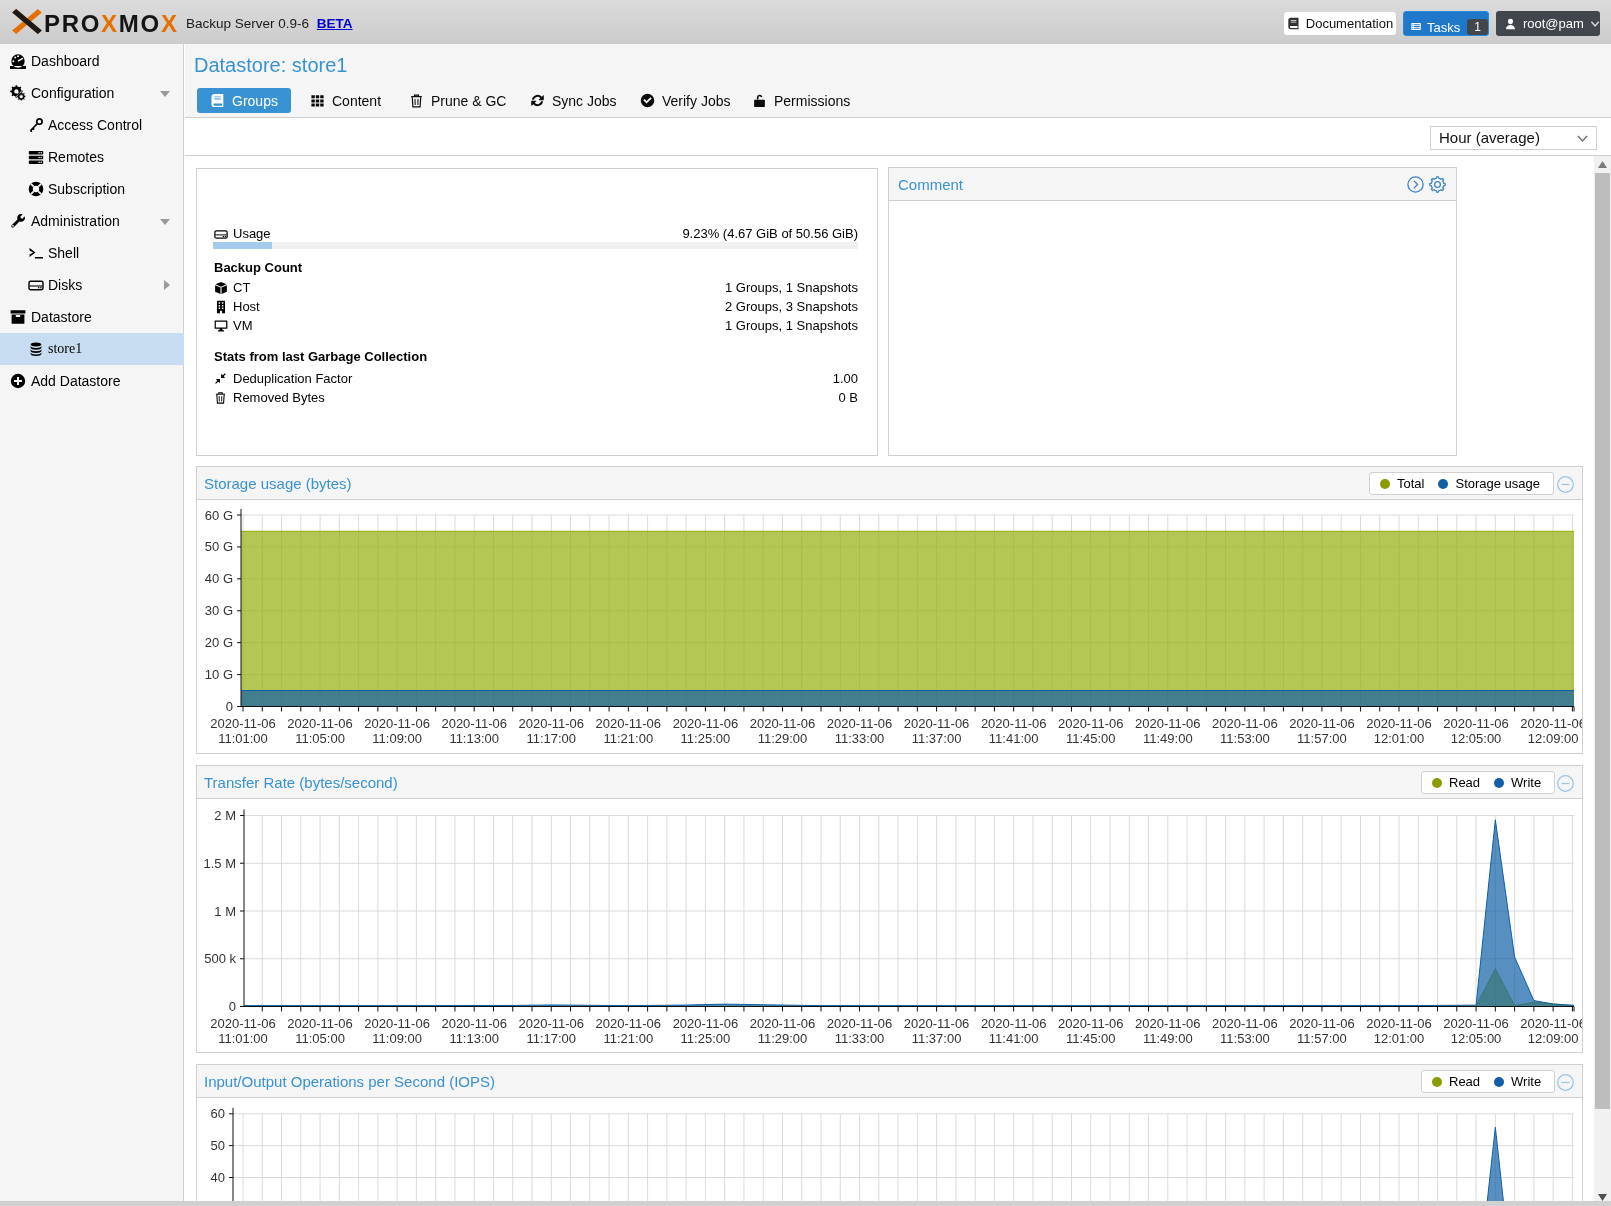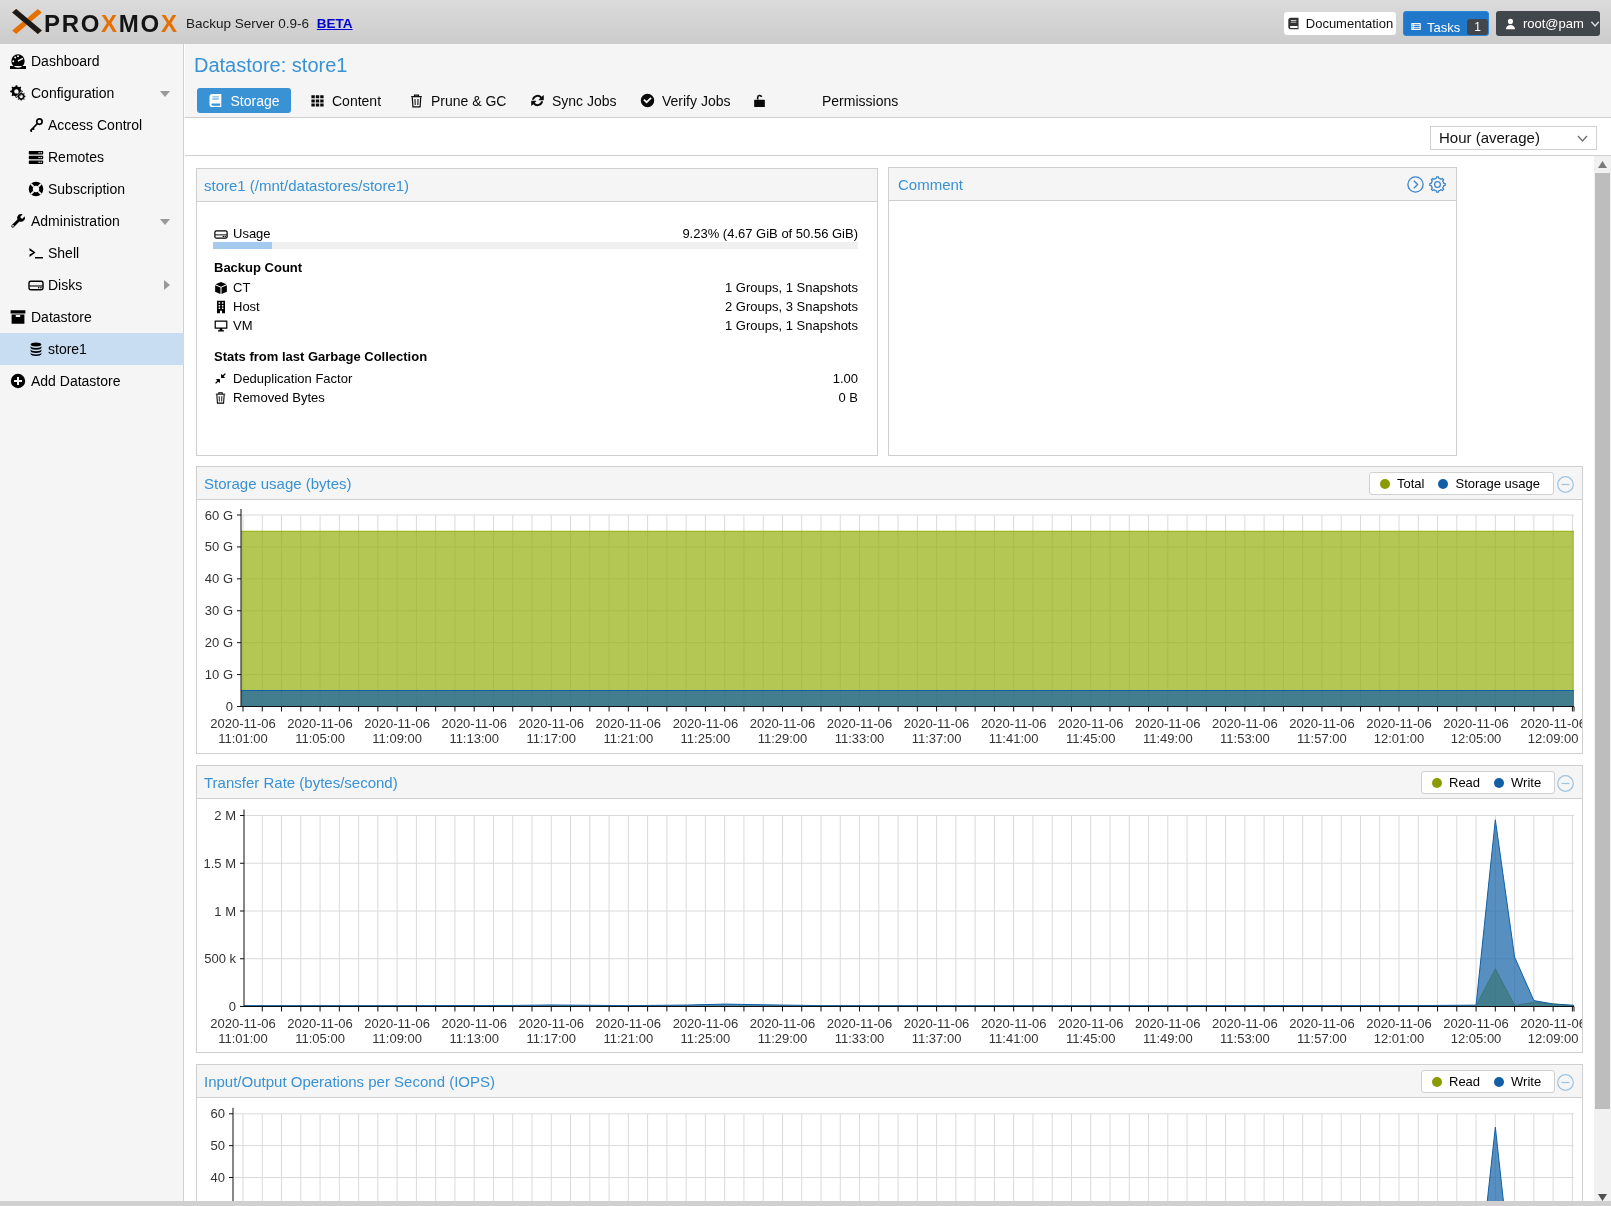--- a/index.html
+++ b/index.html
@@ -1,20 +1,20 @@
 <!DOCTYPE html>
 <html><head><meta charset="utf-8"><title>store1</title>
 <style>
 * { margin:0; padding:0; box-sizing:border-box; }
 html,body { width:1611px; height:1206px; overflow:hidden; font-family:"Liberation Sans", sans-serif; background:#fff; }
 .abs { position:absolute; }
 #hdr { position:absolute; left:0; top:0; width:1611px; height:44px; background:linear-gradient(180deg,#dbdbdb,#cccccc); }
 #side { position:absolute; left:0; top:44px; width:184px; height:1162px; background:#f5f5f5; border-right:1px solid #d0d0d0; }
 .nav { position:absolute; left:0; width:184px; height:32px; display:flex; align-items:center; font-size:14px; color:#010101; }
-.nav.sel { background:#c8ddf2; }
+.nav.sel { background:#c8ddf2;font-family:Liberation Serif, serif; }
 .nav .t1 { position:absolute; left:31px; }
 .nav .t2 { position:absolute; left:48px; }
 .nav .exp { position:absolute; right:14px; width:0; height:0; }
 .expdown { border-left:5px solid transparent; border-right:5px solid transparent; border-top:6px solid #999; }
 .expright { border-top:5px solid transparent; border-bottom:5px solid transparent; border-left:6px solid #999; }
 #mainhead { position:absolute; left:185px; top:44px; width:1426px; height:74px; background:#f5f5f5; border-bottom:1px solid #cfcfcf; }
 #dstitle { position:absolute; left:194px; top:54px; font-size:20px; color:#3892d4; }
 .tab { position:absolute; top:88px; height:25px; display:flex; align-items:center; font-size:14px; color:#0a0a0a; }
 .tab svg { margin-right:7px; }
 #tab-summary { background:#3892d4; color:#fff; border-radius:3px; justify-content:center; }
@@ -167,21 +167,21 @@
     </div>
 </div>
 <div id="mainhead"></div>
 <div id="dstitle">Datastore: store1</div>
 <div class="tab" id="tab-summary" style="left:197px;width:94px;">
     <svg style="" width="15" height="15" viewBox="0 0 16 16">
       <g fill="#fff">
         <path fill-rule="evenodd" d="M4.7 1 H14.2 V15 H4.7 A3.1 3.1 0 0 1 1.6 11.9 V4.1 A3.1 3.1 0 0 1 4.7 1 Z M4.8 11.2 H13 V13.6 H4.8 A1.2 1.2 0 0 1 4.8 11.2 Z M4.6 3.6 H11.5 V4.6 H4.6 Z M4.6 5.9 H11.5 V6.9 H4.6 Z"></path>
       </g>
     </svg>
-    <span>Storage</span>
+    <span>Groups</span>
   </div>
 <div class="tab" id="tab-content" style="left:303px;padding:0 7px;">
     <svg style="" width="15" height="15" viewBox="0 0 16 16">
       <g fill="#0a0a0a">
         <path d="M1.5 2.5h3.6v3.2H1.5zm4.7 0h3.6v3.2H6.2zm4.7 0h3.6v3.2h-3.6zM1.5 6.9h3.6v3.2H1.5zm4.7 0h3.6v3.2H6.2zm4.7 0h3.6v3.2h-3.6zM1.5 11.3h3.6v3.2H1.5zm4.7 0h3.6v3.2H6.2zm4.7 0h3.6v3.2h-3.6z"></path>
       </g>
     </svg>
     <span>Content</span>
   </div>
 <div class="tab" id="tab-prune" style="left:402px;padding:0 7px;">
@@ -206,37 +206,34 @@
     <span>Sync Jobs</span>
   </div>
 <div class="tab" id="tab-verify" style="left:633px;padding:0 7px;">
     <svg style="" width="15" height="15" viewBox="0 0 16 16">
       <g fill="#0a0a0a">
         <path fill-rule="evenodd" d="M8 .8A7.2 7.2 0 1 0 8 15.2 7.2 7.2 0 0 0 8 .8zm-1 10.5L3.5 7.8l1.4-1.4L7 8.5l4.1-4.1 1.4 1.4z"></path>
       </g>
     </svg>
     <span>Verify Jobs</span>
   </div>
-<div class="tab" id="tab-perm" style="left:745px;padding:0 7px;gap:48px;">
+<div class="tab" id="tab-perm" style="left:745px;padding:0 7px;">
     <svg style="" width="15" height="15" viewBox="0 0 16 16">
       <g fill="#0a0a0a">
         <path d="M3 7.2 H13 a.7.7 0 0 1 .7.7 v6.4 a.7.7 0 0 1-.7.7 H3 a.7.7 0 0 1-.7-.7 V7.9 A.7.7 0 0 1 3 7.2 Z"></path>
         <path d="M5.2 7 V4.7 A2.95 2.95 0 0 1 11 4 L9.4 4.4 A1.3 1.3 0 0 0 6.9 4.7 V7 Z"></path>
       </g>
     </svg>
     <span>Permissions</span>
   </div>
 <div id="toolbar"></div>
 <div id="combo">Hour (average)<svg class="abs" style="right:8px;top:7px" width="11" height="9" viewBox="0 0 11 9">
       <path d="M1 2 L5.5 7 L10 2" stroke="#707070" stroke-width="1.4" fill="none"></path>
     </svg></div>
 <div class="panel" style="left:196px;top:168px;width:682px;height:288px">
-<div class="phead">
-      <div class="ptitle">store1 (/mnt/datastores/store1)</div>
-    </div>
 <div class="row" style="top:56px">
       <svg style="position:absolute;left:2px;top:2px" width="14" height="14" viewBox="0 0 16 16">
         <g fill="#010101">
           <g fill="none" stroke="#010101">
             <rect x="1" y="4.3" width="14" height="8.4" rx="1.7" stroke-width="1.4"></rect>
             <path d="M1.4 9 H14.6" stroke-width="1.1"></path>
           </g>
           <circle cx="10.7" cy="10.8" r=".8"></circle>
           <circle cx="12.9" cy="10.8" r=".8"></circle>
         </g>

